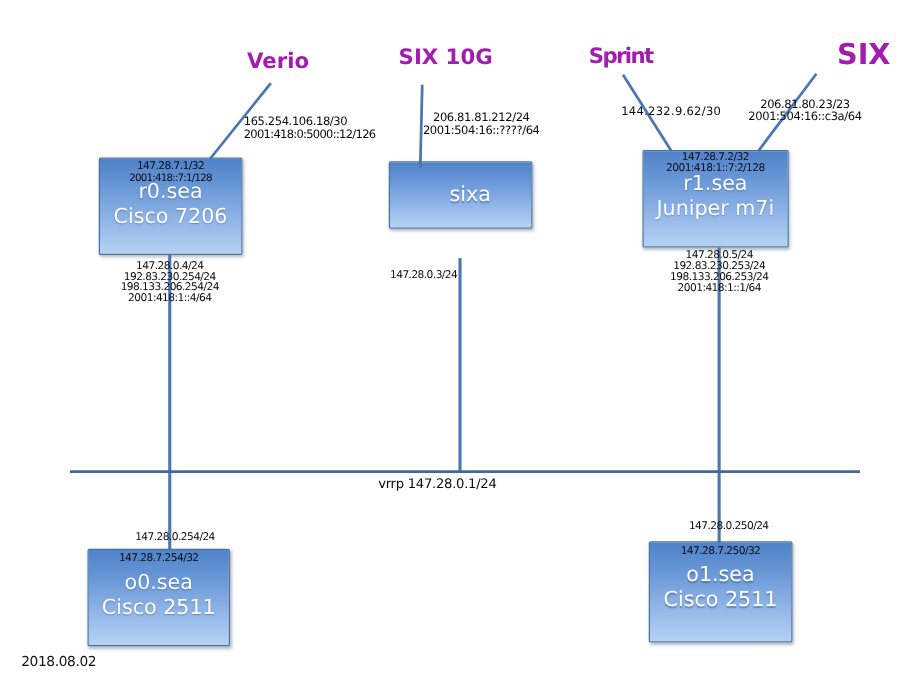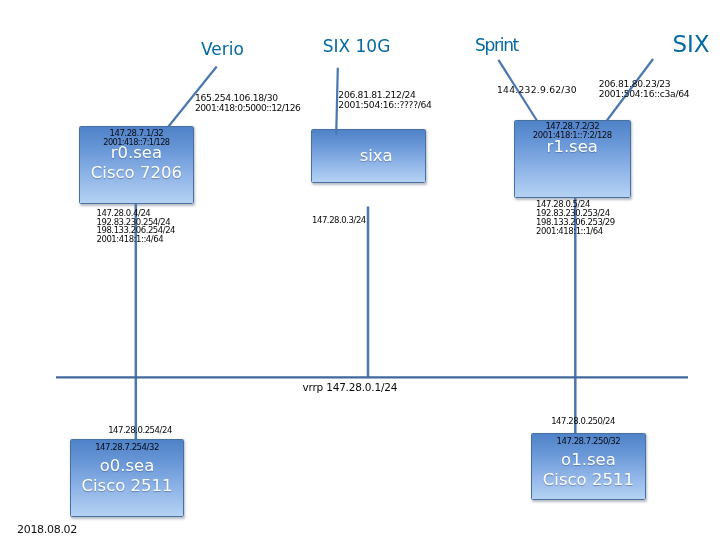--- a/index.html
+++ b/index.html
@@ -15,22 +15,22 @@
     box-shadow:1px 1.5px 2.5px rgba(110,120,140,0.5);
     display:block;text-align:center;padding-top:15.9px;
   }
   .node .loops{position:absolute;left:0;right:0;text-align:center;}
   .node .loop{font-size:8.5px;line-height:8.7px;color:#0a0a14;letter-spacing:-0.45px;white-space:nowrap;}
   .node .name,.node .model{font-size:16.5px;line-height:20px;color:#ffffff;white-space:nowrap;
     text-shadow:0 1px 1px rgba(40,60,110,0.4);}
   .iplabel{position:absolute;font-size:9.2px;line-height:10.3px;color:#0a0a0a;letter-spacing:-0.3px;}
   .iplabel div{white-space:nowrap;}
   .iplabel.lan{font-size:8.5px;line-height:8.85px;letter-spacing:-0.45px;}
-  .iplabel.center{transform:translateX(-50%);}
-  .provider{position:absolute;font-size:17px;font-weight:normal;color:#0369a1;
+  .iplabel.center{text-align:center;transform:translateX(-50%);}
+  .provider{position:absolute;font-size:17px;font-weight:bold;color:#a21caf;
     transform:translateX(-50%);white-space:nowrap;line-height:20px;}
   .buslabel{position:absolute;font-size:10.5px;line-height:12px;letter-spacing:-0.2px;color:#0a0a0a;white-space:nowrap;}
   .datestamp{position:absolute;font-size:11px;line-height:13px;letter-spacing:-0.3px;color:#111111;white-space:nowrap;}
 </style>
 </head>
 <body>
 
 <div id="slide">
 
   <svg id="wires" viewBox="0 0 720 540" xmlns="http://www.w3.org/2000/svg">
@@ -86,41 +86,42 @@
   <div class="iplabel lan" style="left:312px;top:215.8px;">
     <div>147.28.0.3/24</div>
   </div>
 
   <div class="node" style="left:513.8px;top:120.3px;width:117px;height:78px;">
     <div class="loops" style="top:0.7px;">
       <div class="loop">147.28.7.2/32</div>
       <div class="loop">2001:418:1::7:2/128</div>
     </div>
     <div class="name">r1.sea</div>
+    <div class="model">Juniper m7i</div>
   </div>
   <div class="iplabel center lan" style="left:575.4px;top:200.1px;">
     <div>147.28.0.5/24</div>
     <div>192.83.230.253/24</div>
-    <div>198.133.206.253/29</div>
+    <div>198.133.206.253/24</div>
     <div>2001:418:1::1/64</div>
   </div>
 
   <div class="buslabel" style="left:302.5px;top:381px;">vrrp 147.28.0.1/24</div>
 
   <div class="iplabel center lan" style="left:140px;top:426.3px;">147.28.0.254/24</div>
   <div class="node" style="left:70px;top:438.7px;width:114px;height:78px;">
     <div class="loops" style="top:3.8px;">
       <div class="loop">147.28.7.254/32</div>
     </div>
     <div class="name">o0.sea</div>
     <div class="model">Cisco 2511</div>
   </div>
 
   <div class="iplabel center lan" style="left:583px;top:417.2px;">147.28.0.250/24</div>
-  <div class="node" style="left:531px;top:433.4px;width:114.8px;height:67px;">
+  <div class="node" style="left:519px;top:433.4px;width:114.8px;height:81px;">
     <div class="loops" style="top:2.2px;">
       <div class="loop">147.28.7.250/32</div>
     </div>
     <div class="name">o1.sea</div>
     <div class="model">Cisco 2511</div>
   </div>
 
   <svg id="wires-top" viewBox="0 0 720 540" style="position:absolute;left:0;top:0;width:720px;height:540px;pointer-events:none;">
     <line x1="336.2" y1="129" x2="336.4" y2="134.5" stroke="#4a77b0" stroke-width="2.2"></line>
   </svg>

